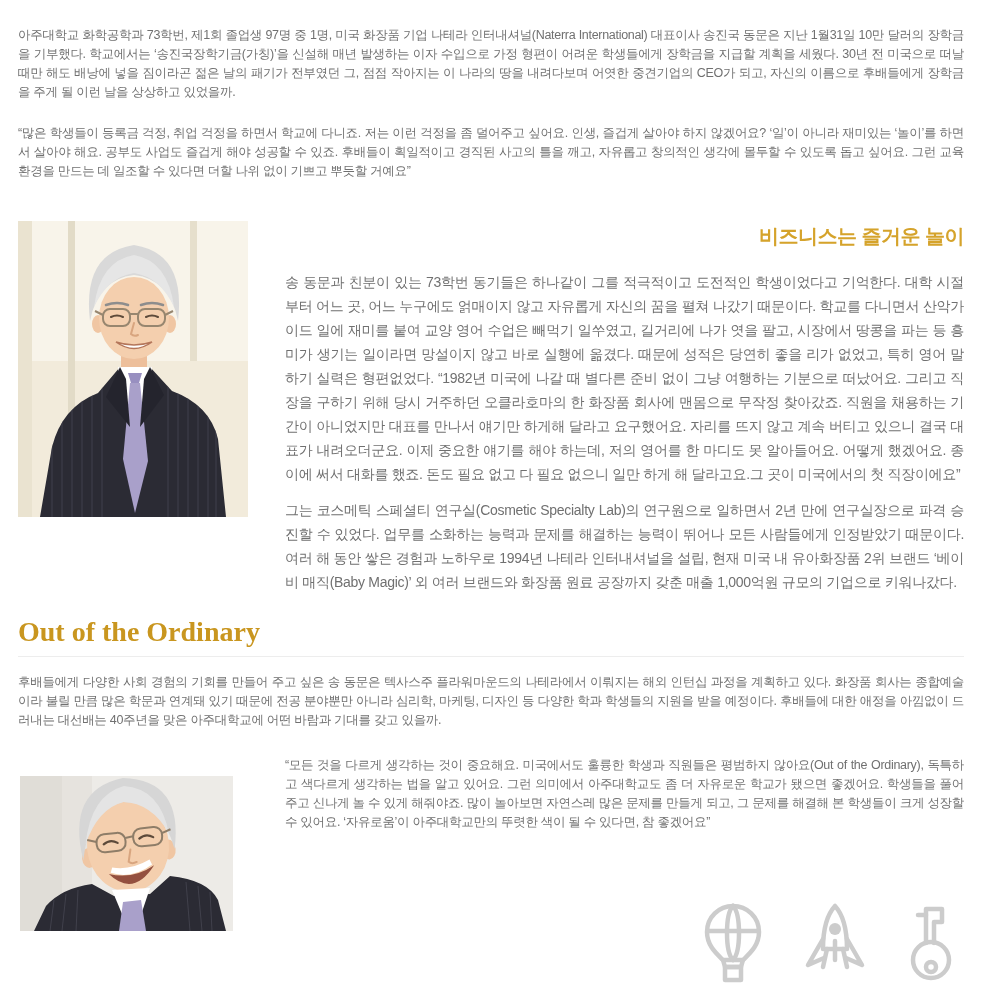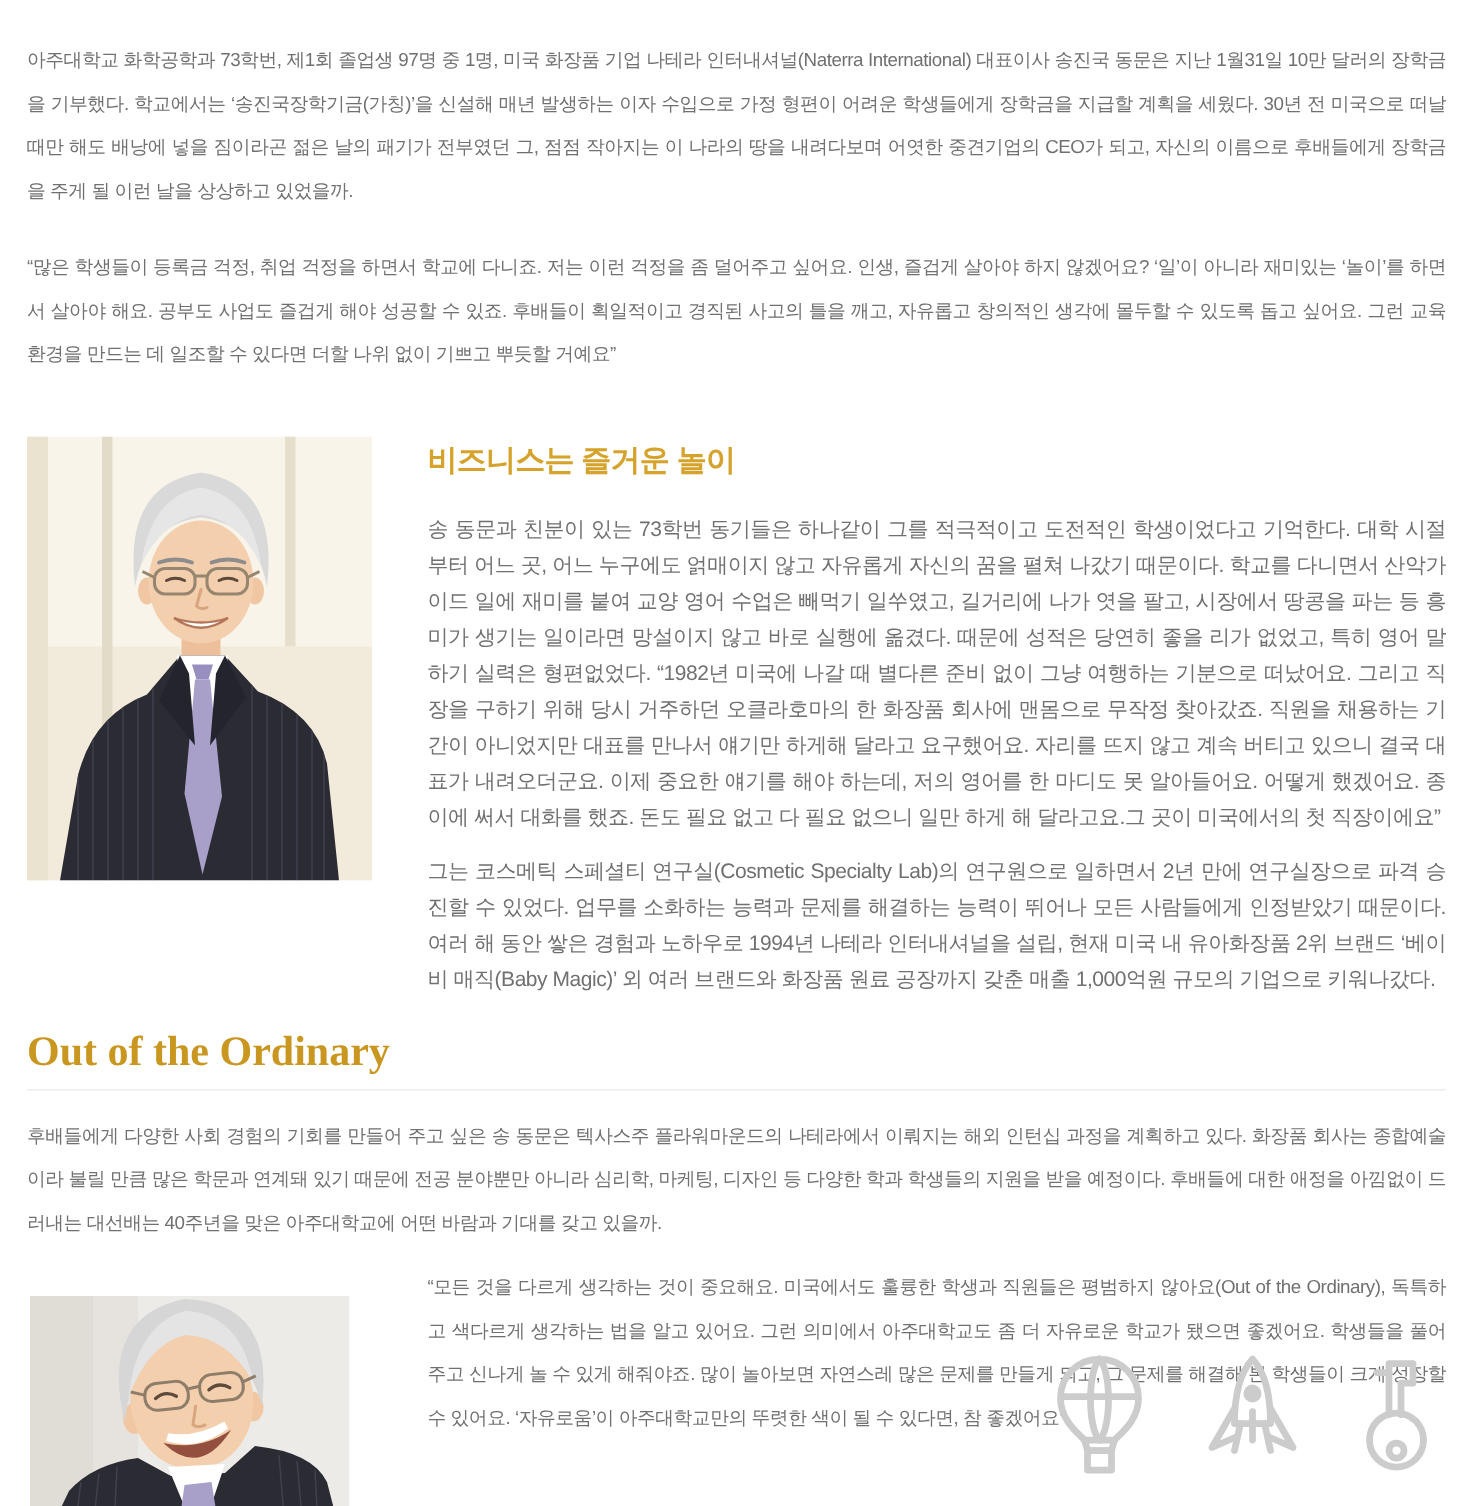--- a/index.html
+++ b/index.html
@@ -9,39 +9,40 @@
     margin:0 auto;
     background:#ffffff;
     overflow:hidden;
     font-family:"Liberation Sans","DejaVu Sans",sans-serif;
     color:#707070;
   }
   .content{padding:26px 18px 0 18px;}
   p{margin:0;}
   .body-text{
     font-size:12.5px;
-    line-height:29px;
+    line-height:19px;
     text-align:justify;
     letter-spacing:-0.3px;
     color:#707070;
   }
   .intro{margin-bottom:22px;}
   .quote{margin-bottom:0;}
   .quote-1{margin-bottom:40px;}
   
   .sec1{display:flex;align-items:flex-start;margin-bottom:22px;}
   .photo-frame{margin:0;flex:none;line-height:0;}
   .photo-1{width:230px;height:296px;margin-right:37px;}
   .sec1-content{flex:1;min-width:0;}
   .kr-heading{
     margin:2px 0 20px 0;
     font-size:20px;
     font-weight:bold;
     letter-spacing:-0.5px;
     color:#d5a32b;
+    text-align:right;
   }
   .sec-para{
     font-size:14px;
     line-height:24px;
     text-align:justify;
     letter-spacing:-0.3px;
   }
   .sec-para + .sec-para{margin-top:12px;}
   .quote-2{margin-bottom:36px;}
   .serif-heading{
@@ -49,21 +50,21 @@
     font-family:"Liberation Serif","DejaVu Serif",serif;
     font-weight:bold;
     font-size:28px;
     line-height:32px;
     color:#c9961f;
   }
   .heading-rule{
     border:none;border-top:1px solid #ededed;
     margin:8px 0 16px 0;
   }
-  .after-heading-para{margin-bottom:14px;}
+  .after-heading-para{margin-bottom:26px;}
   
   .sec2{display:flex;align-items:flex-start;}
   .photo-2{width:213px;height:155px;margin:20px 52px 0 2px;}
   .sec2-quote{flex:1;min-width:0;}
   
   .icon-row{
     position:absolute;
     top:903px;right:28px;
     display:flex;align-items:flex-end;gap:42px;
   }

